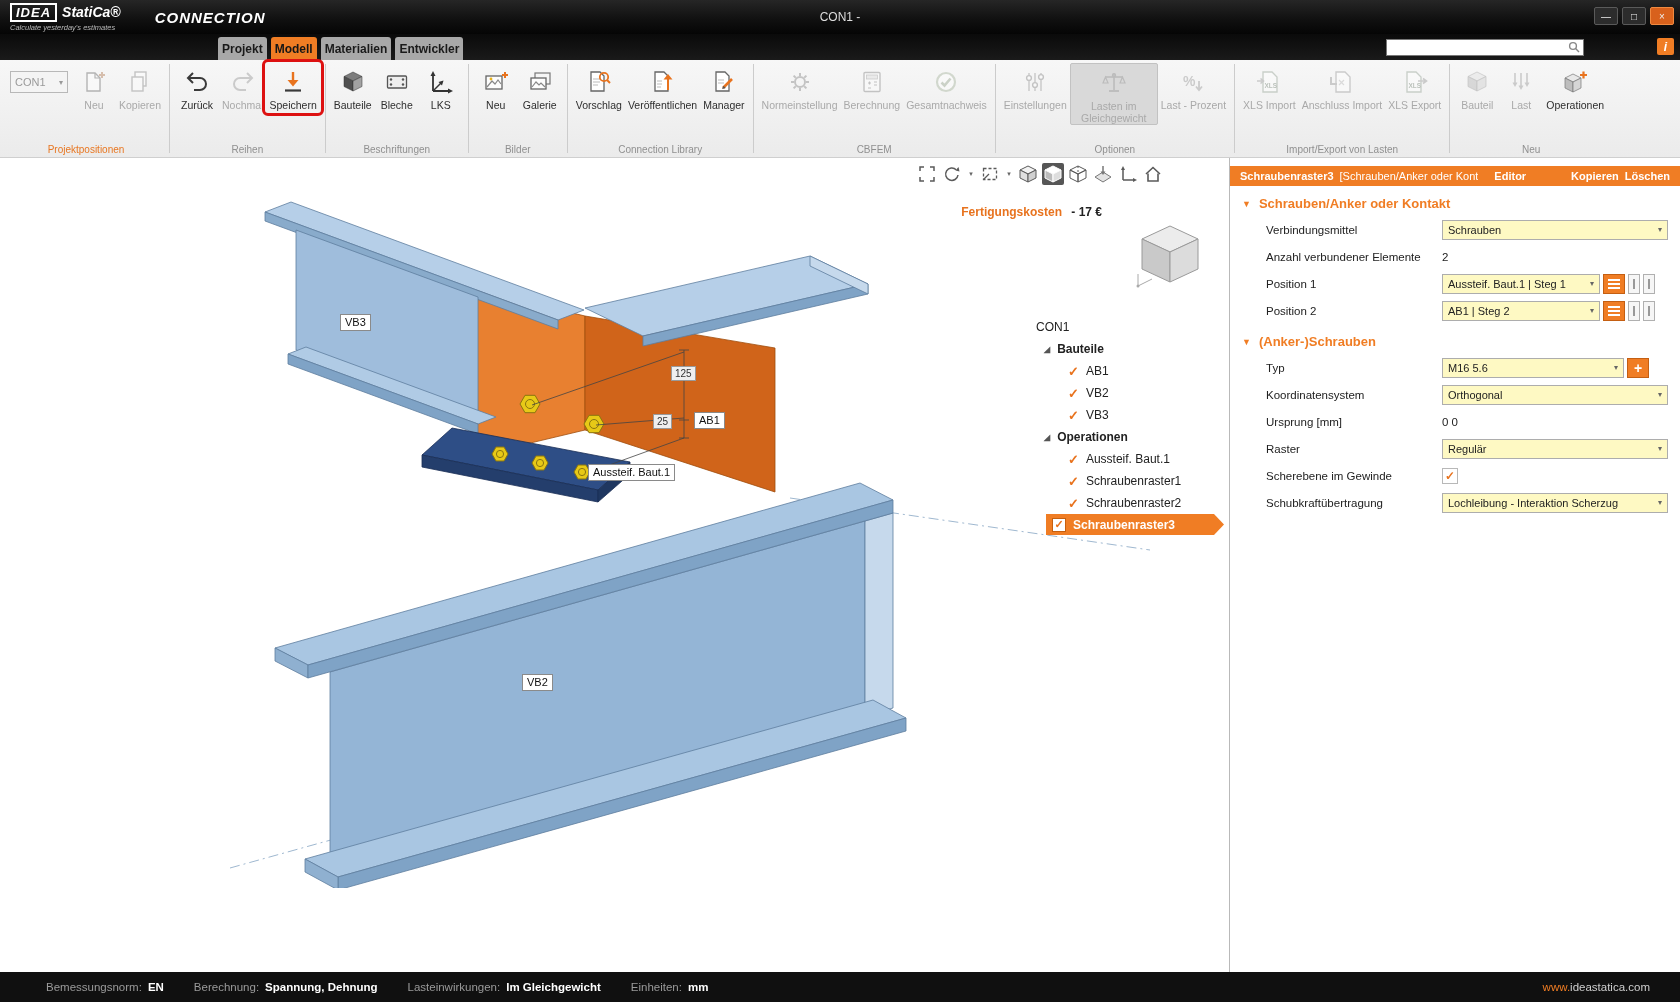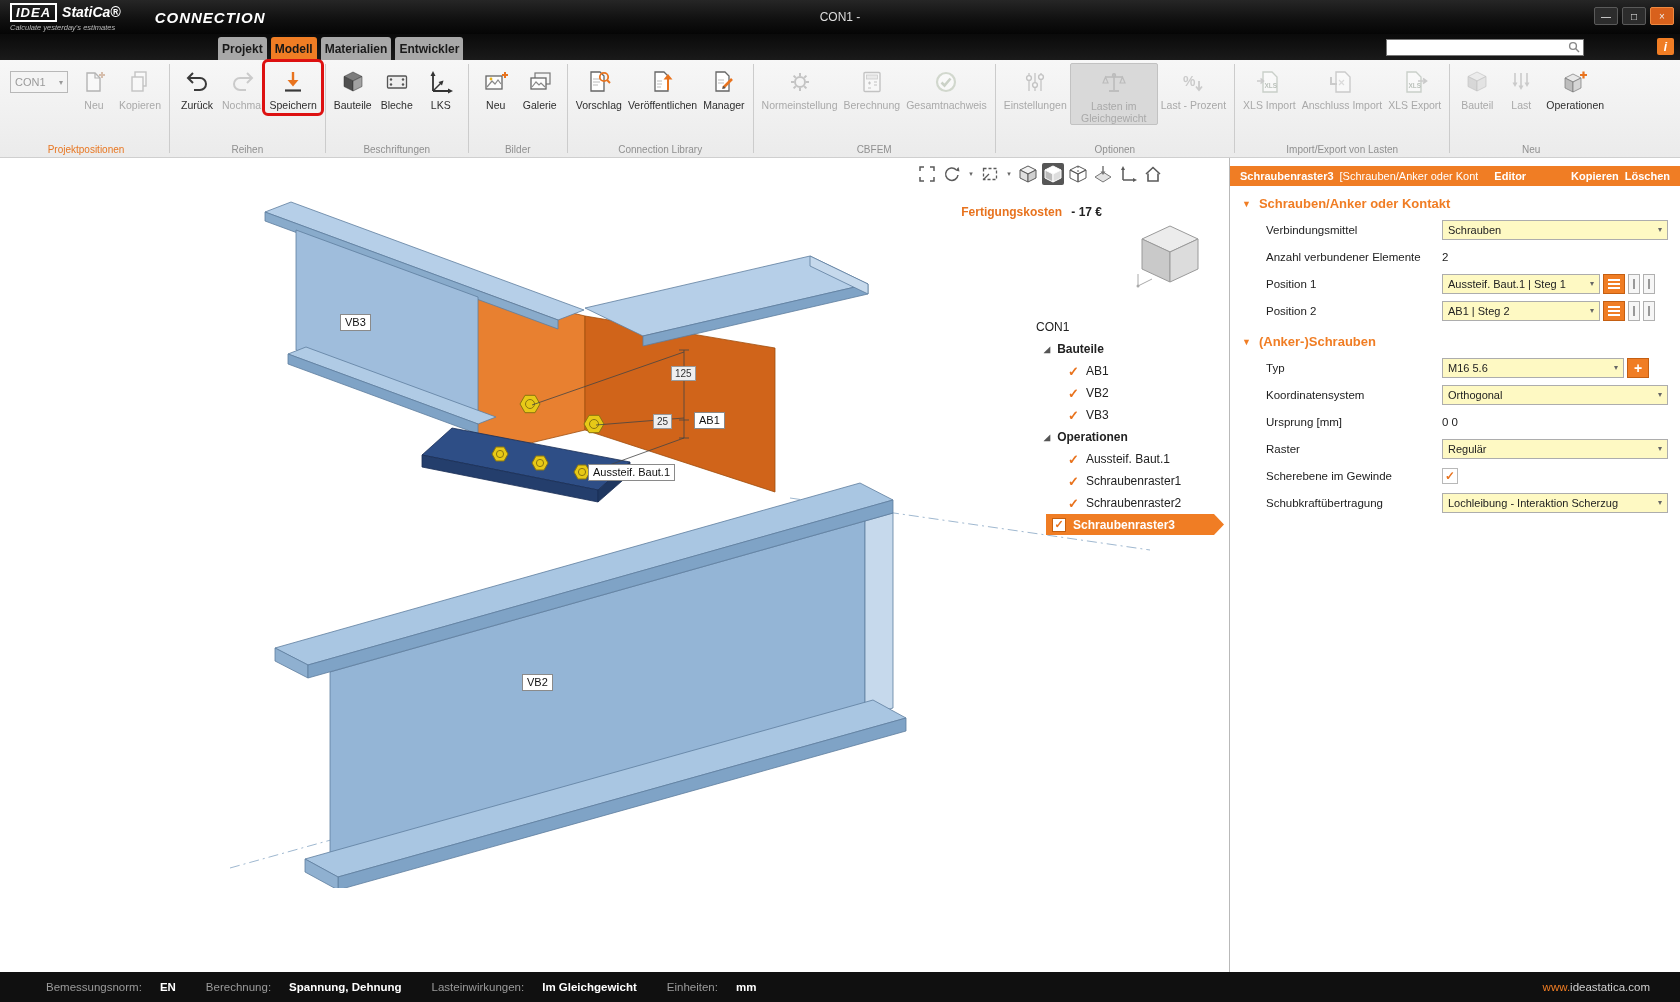--- a/index.html
+++ b/index.html
@@ -105,21 +105,21 @@
 .sm-btn{width:12px;height:20px;border:1px solid #b0b0b0;background:#f6f6f6;display:flex;align-items:center;justify-content:center}
 .sm-btn i{display:block;width:2px;height:10px;background:#999}
 .plus-btn{width:22px;height:20px;background:#f07d24;border:1px solid #c45f12;color:#fff;font-weight:bold;font-size:14px;
   display:flex;align-items:center;justify-content:center;line-height:1}
 .pcheck{width:16px;height:16px;border:1px solid #b8b8b8;background:#fff;color:#e8731e;font-weight:bold;font-size:12px;
   display:flex;align-items:center;justify-content:center}
 
 
 .statusbar{position:absolute;left:0;top:972px;width:1680px;height:30px;background:#101010;display:flex;align-items:center;
   padding-left:46px;gap:30px;font-size:11.5px}
-.sb-item{display:flex;gap:18px;white-space:nowrap}
+.sb-item{display:flex;gap:6px;white-space:nowrap}
 .sb-label{color:#9a9a9a}
 .sb-val{color:#fff;font-weight:bold}
 .sb-url{position:absolute;right:30px;font-size:11.5px}
 .url-www{color:#f07d24}
 .url-rest{color:#cfcfcf}
 </style>
 </head>
 <body>
 
 <div class="titlebar">

